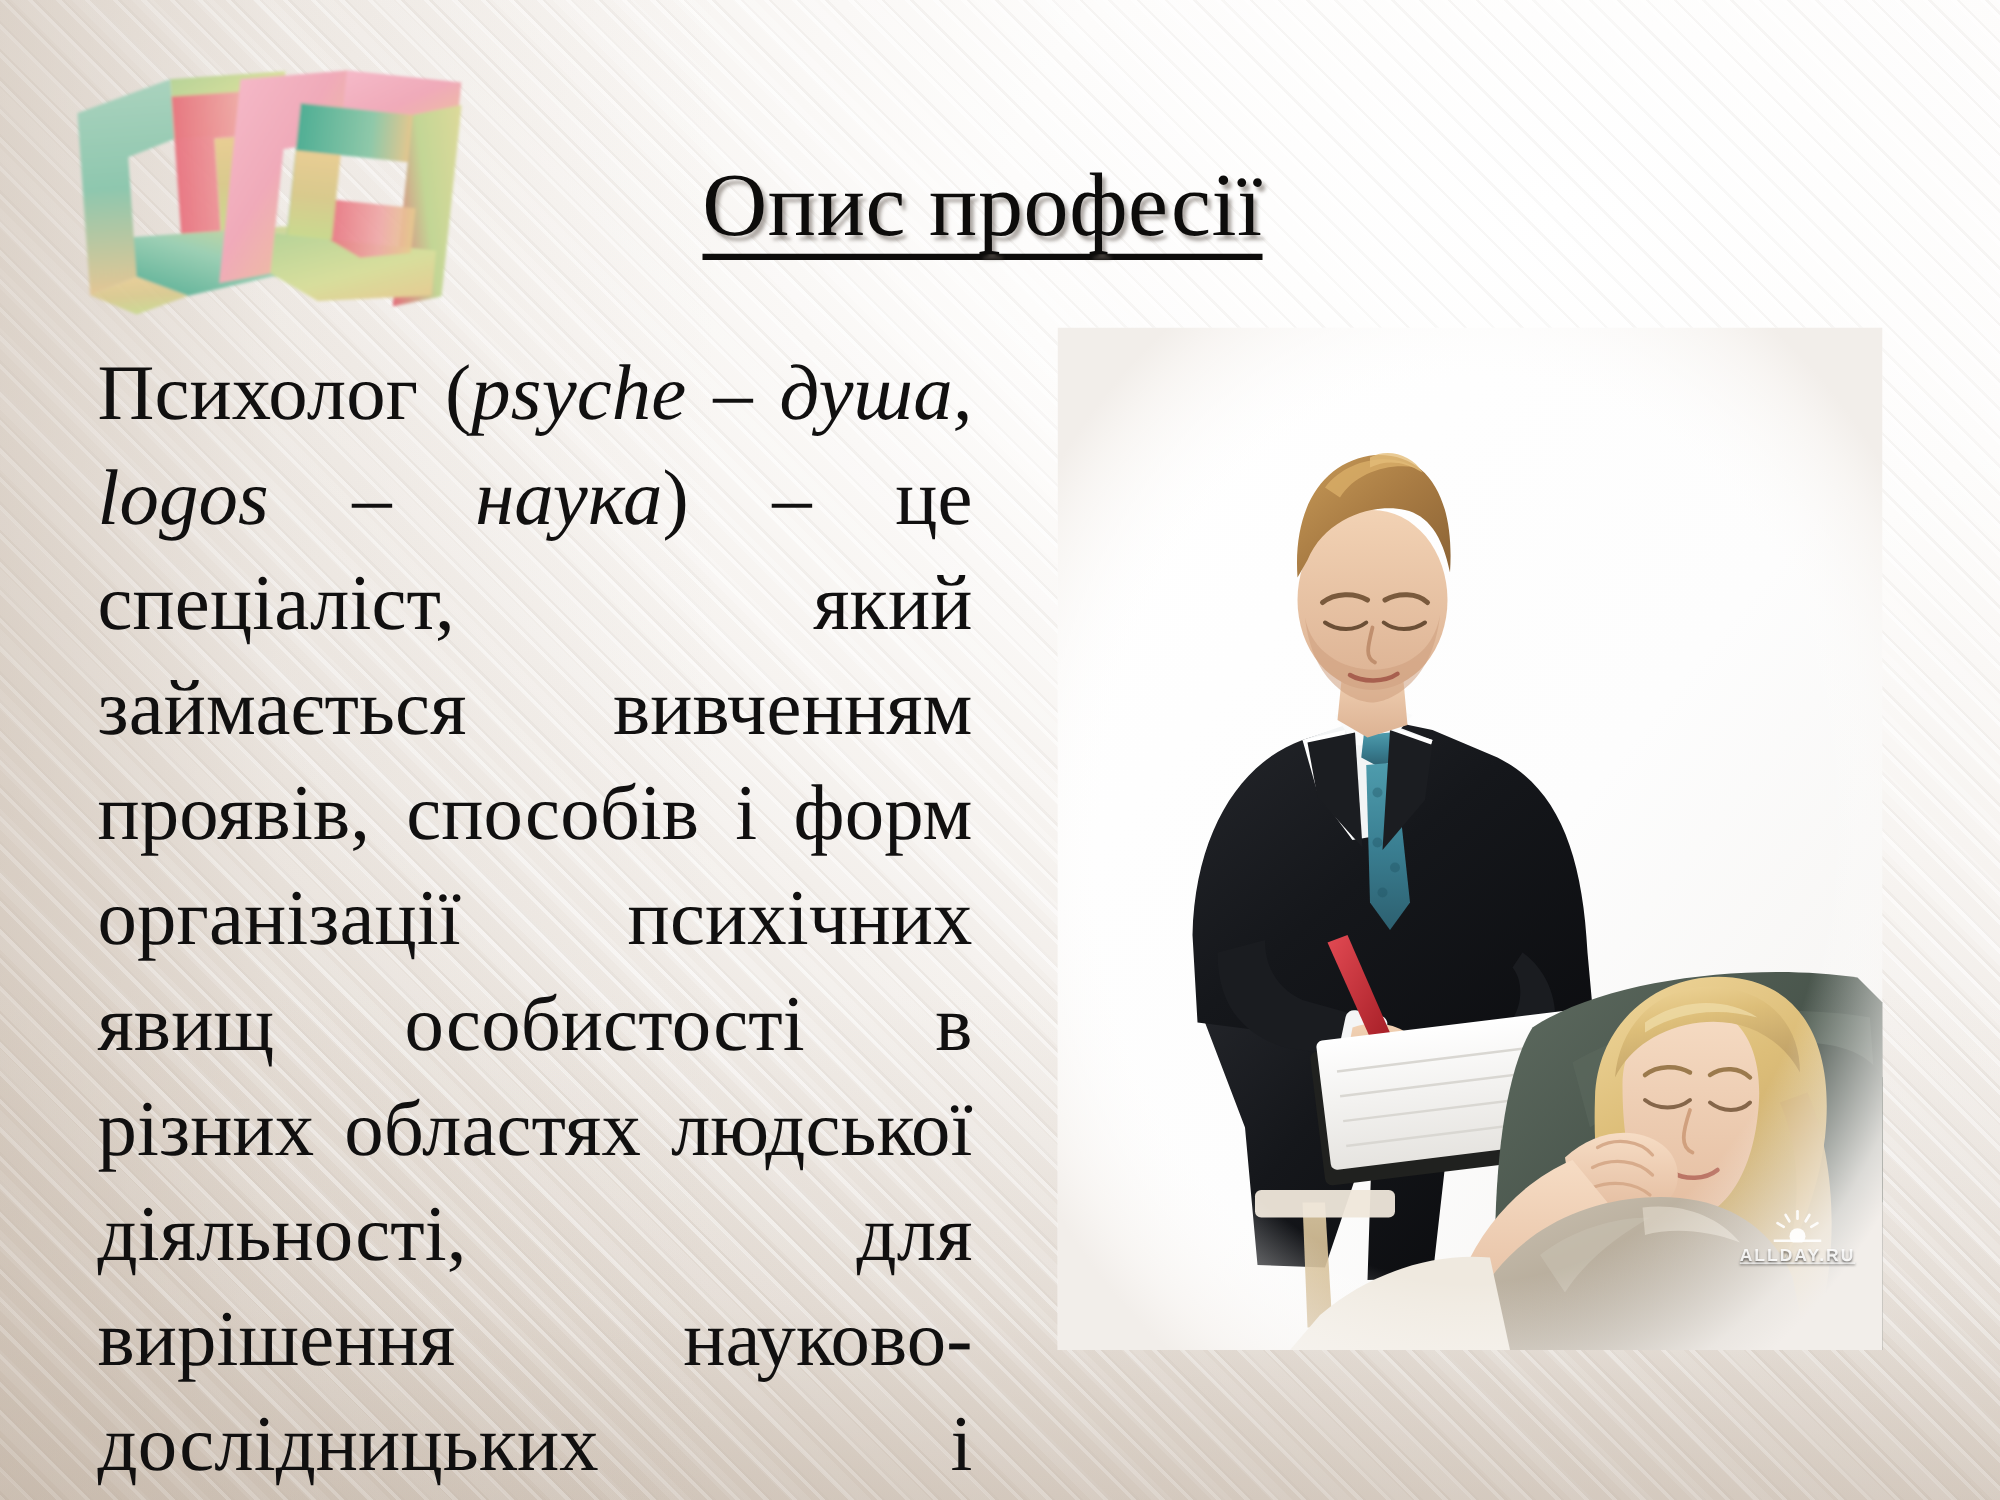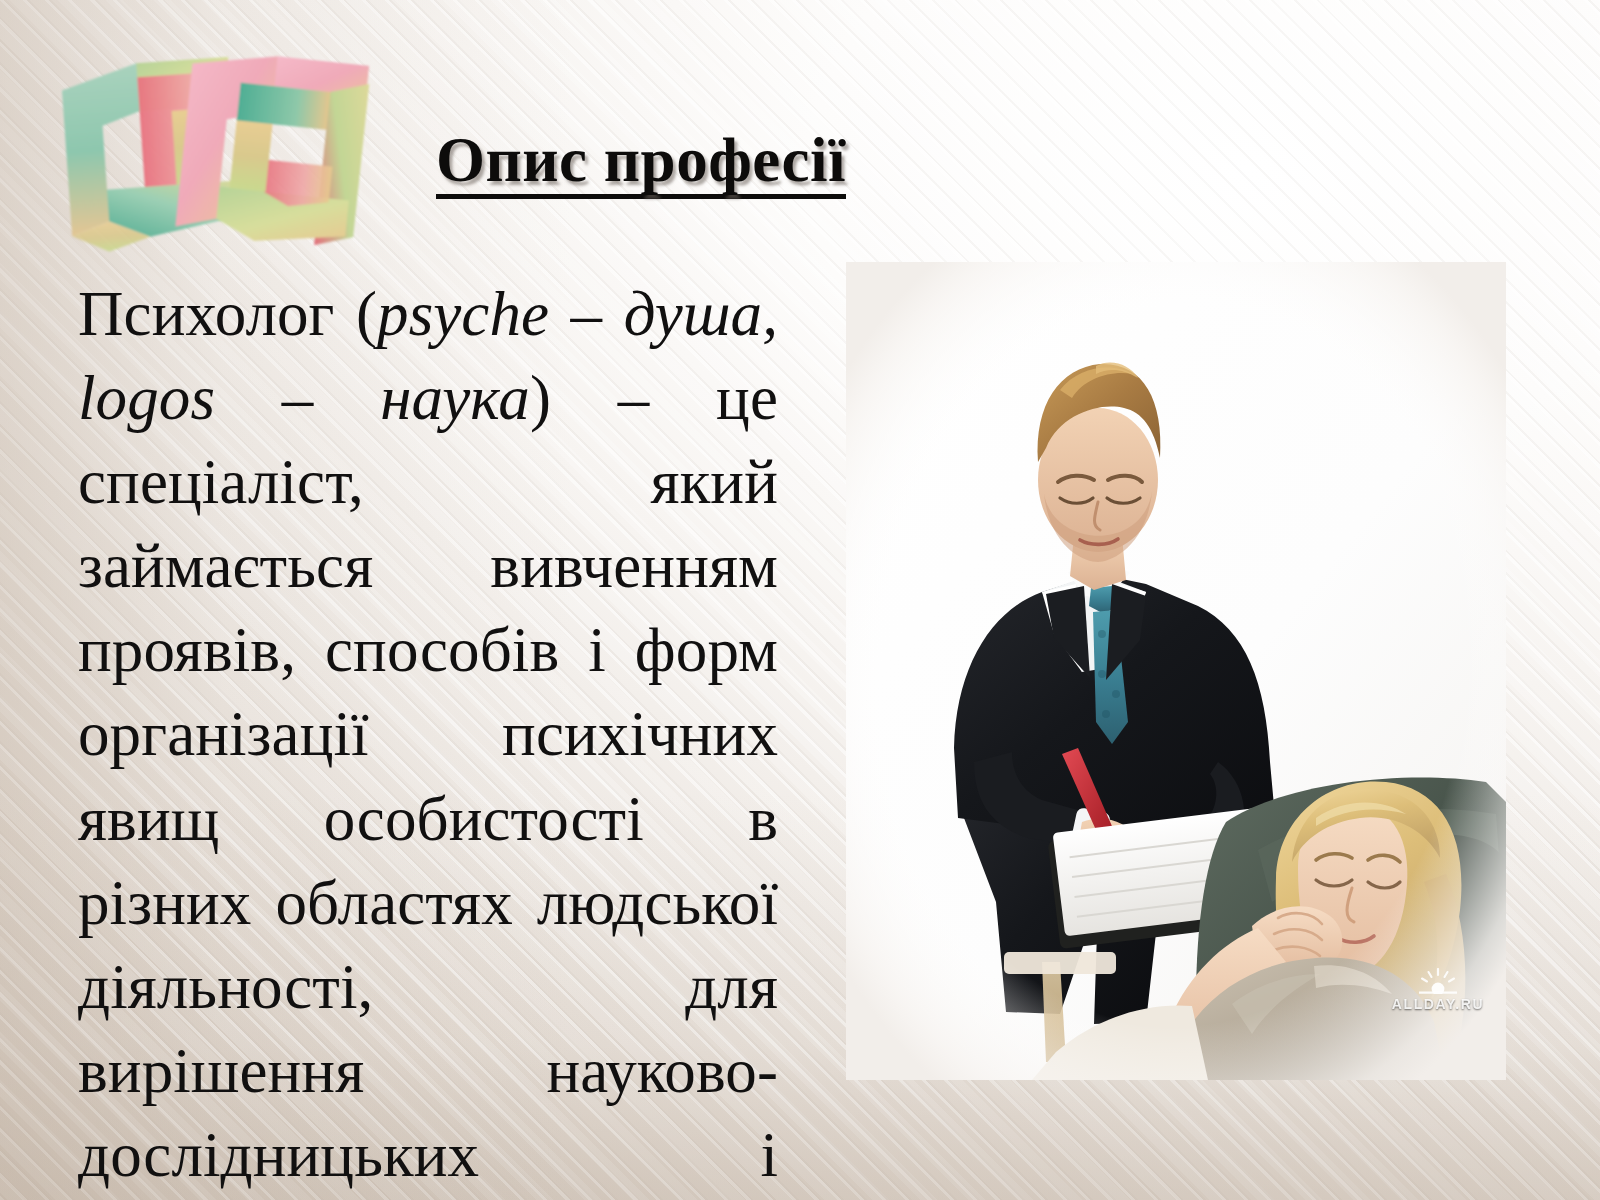--- a/index.html
+++ b/index.html
@@ -90,23 +90,24 @@
     height: 232px;
   }
   .logo svg { display: block; width: 100%; height: 100%; }
 
   
   .title {
     position: absolute;
     left: 436px;
     top: 128px;
     width: 700px;
-    font-size: 63px;
+    text-align: center;
+    font-size: 72px;
     line-height: 1.02;
-    font-weight: 700;
+    font-weight: 400;
     color: #0d0c0b;
     letter-spacing: 0.5px;
     text-shadow: 3px 4px 3px rgba(110,100,92,0.55);
     white-space: nowrap;
   }
   .title .u {
     display: inline-block;
     border-bottom: 5px solid #0d0c0b;
     padding-bottom: 2px;
   }
@@ -145,20 +146,21 @@
     bottom: 68px;
     width: 108px;
     text-align: center;
     color: rgba(255,255,255,0.88);
     font-family: "Liberation Sans", sans-serif;
     font-size: 14px;
     letter-spacing: 1.6px;
     font-weight: 700;
     text-shadow: 0 1px 2px rgba(0,0,0,0.55);
     pointer-events: none;
+    text-decoration: underline;
   }
   .watermark .sun {
     display: block;
     margin: 0 auto 2px auto;
     width: 44px;
     height: 26px;
   }
   .watermark .sun svg { width: 44px; height: 26px; display: block; }
 </style>
 </head>

